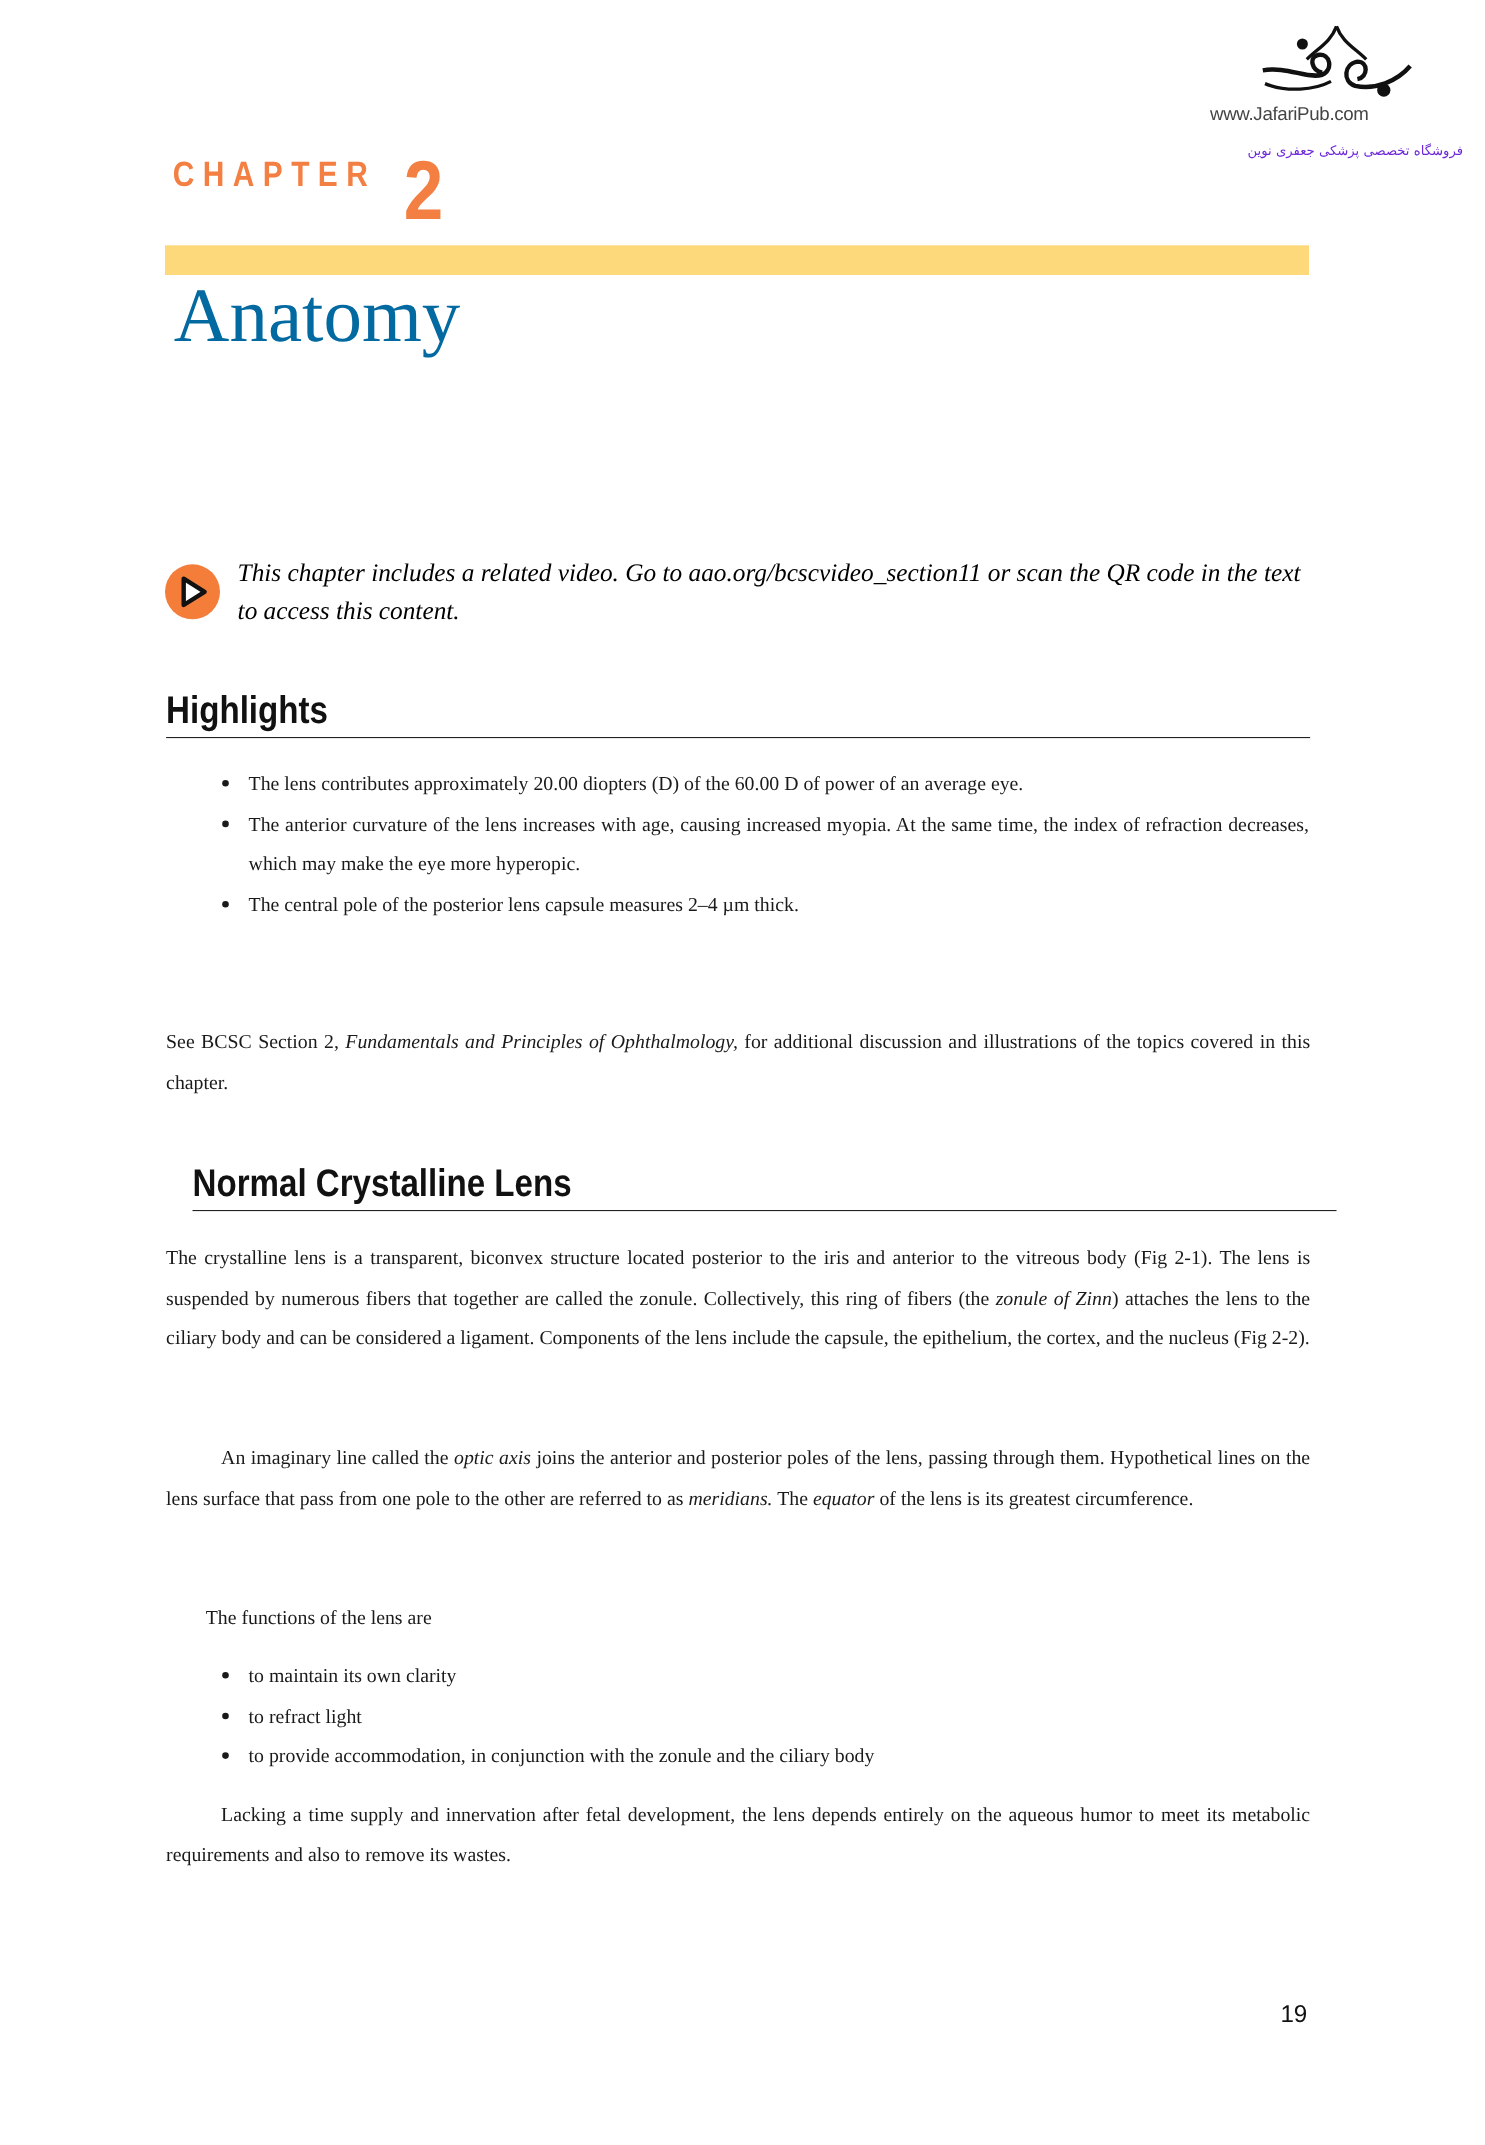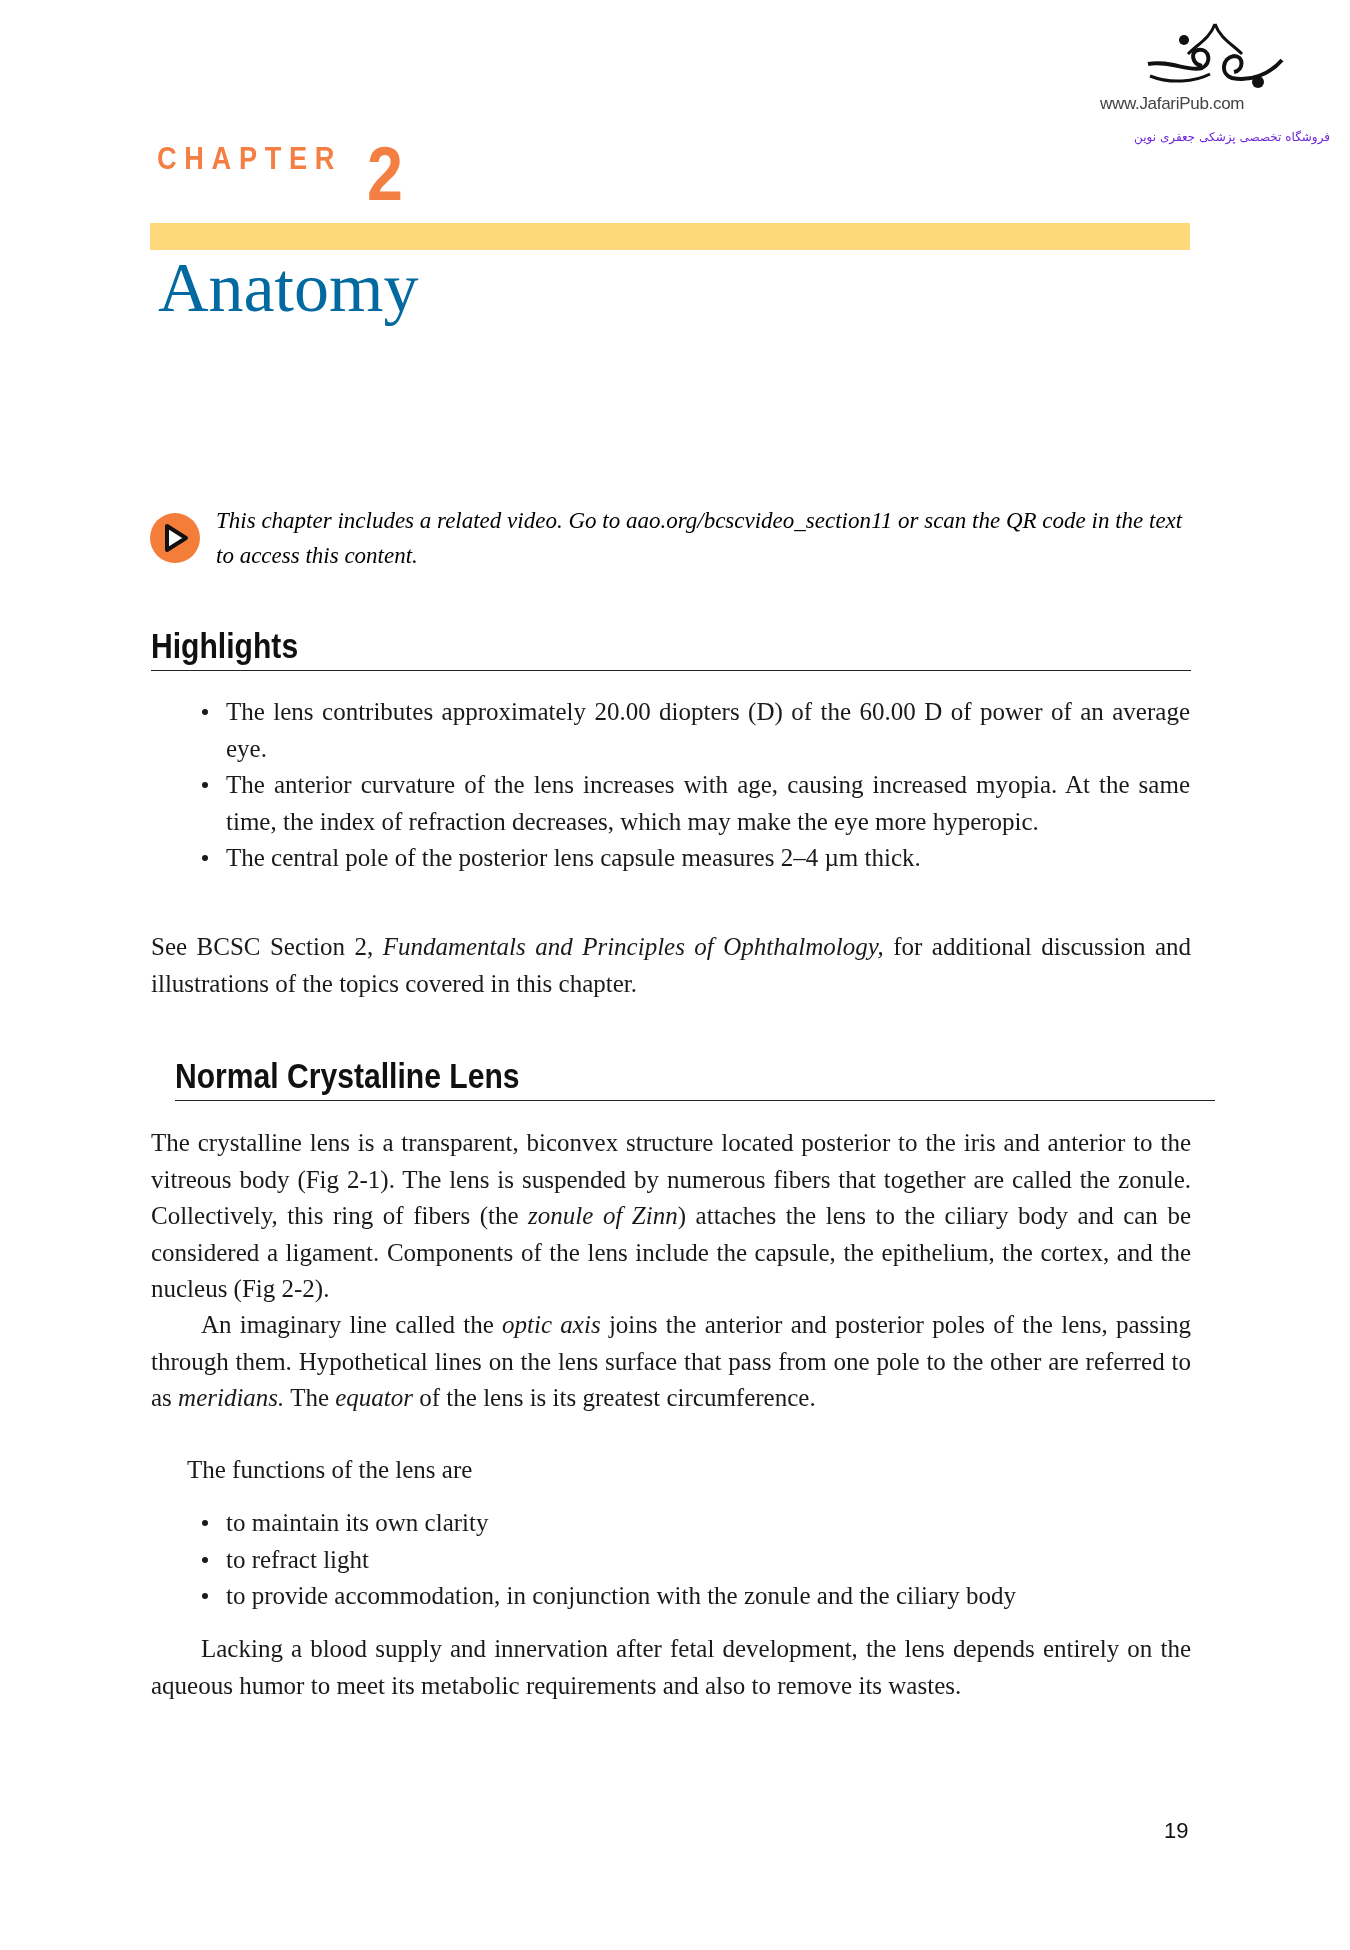--- a/index.html
+++ b/index.html
@@ -20,21 +20,21 @@
   #video-note { position:absolute; left:150px; top:503px; width:1040px; }
   #video-icon { position:absolute; left:0; top:10px; width:50px; height:50px; border-radius:50%; background:#f47d3a; }
   #video-icon svg { position:absolute; left:0; top:0; }
   #video-text { position:absolute; left:66px; top:0; width:974px; font-family:"Liberation Serif", serif; font-style:italic; font-size:23px; line-height:35px; color:#000000; }
 
   .heading { position:absolute; left:151px; width:1040px; font-family:"Liberation Sans", sans-serif; font-weight:bold; font-size:35px; color:#111; transform-origin:left; border-bottom:1.5px solid #222; padding-bottom:4px; }
   .heading span { display:inline-block; transform:scaleX(0.86); transform-origin:left; }
   #h-highlights { top:626px; }
   #h-normal { top:1056px;margin-left:24px; }
 
-  .body-text { font-family:"Liberation Serif", serif; font-size:25px; line-height:36.5px; color:#1a1a1a; text-align:justify; }
+  .body-text { font-family:"Liberation Serif", serif; font-size:18px; line-height:36.5px; color:#1a1a1a; text-align:justify; }
   ul.bul { list-style:none; margin:0; padding:0; position:absolute; }
   ul.bul li { position:relative; padding-left:24px; }
   ul.bul li .dot { position:absolute; left:0; top:15px; width:6px; height:6px; border-radius:50%; background:#1a1a1a; }
   #highlight-list { left:202px; top:694px; width:988px; }
   #see-bcsc { position:absolute; left:151px; top:929px; width:1040px; }
   #crystalline-para1 { position:absolute; left:151px; top:1125px; width:1040px; }
   #crystalline-para2 { position:absolute; left:151px; top:1307px; width:1040px; text-indent:50px; }
   #functions-intro { position:absolute; left:187px; top:1452px; width:990px; }
   #function-list { left:202px; top:1505px; width:988px; text-align:left; }
   #crystalline-para3 { position:absolute; left:151px; top:1631px; width:1040px; text-indent:50px; }
@@ -91,15 +91,15 @@
 <div id="crystalline-para2" class="body-text"><span>An imaginary line called the </span><em>optic axis</em><span> joins the anterior and posterior poles of the lens, passing through them. Hypothetical lines on the lens surface that pass from one pole to the other are referred to as </span><em>meridians.</em><span> The </span><em>equator</em><span> of the lens is its greatest circumference.</span></div>
 
 <div id="functions-intro" class="body-text">The functions of the lens are</div>
 
 <ul id="function-list" class="bul body-text">
   <li><span class="dot"></span><span>to maintain its own clarity</span></li>
   <li><span class="dot"></span><span>to refract light</span></li>
   <li><span class="dot"></span><span>to provide accommodation, in conjunction with the zonule and the ciliary body</span></li>
 </ul>
 
-<div id="crystalline-para3" class="body-text">Lacking a blood supply and innervation after fetal development, the lens depends entirely on the aqueous humor to meet its metabolic requirements and also to remove its wastes.</div>
+<div id="crystalline-para3" class="body-text">Lacking a time supply and innervation after fetal development, the lens depends entirely on the aqueous humor to meet its metabolic requirements and also to remove its wastes.</div>
 
 <div id="page-number">19</div>
 
 </body></html>

